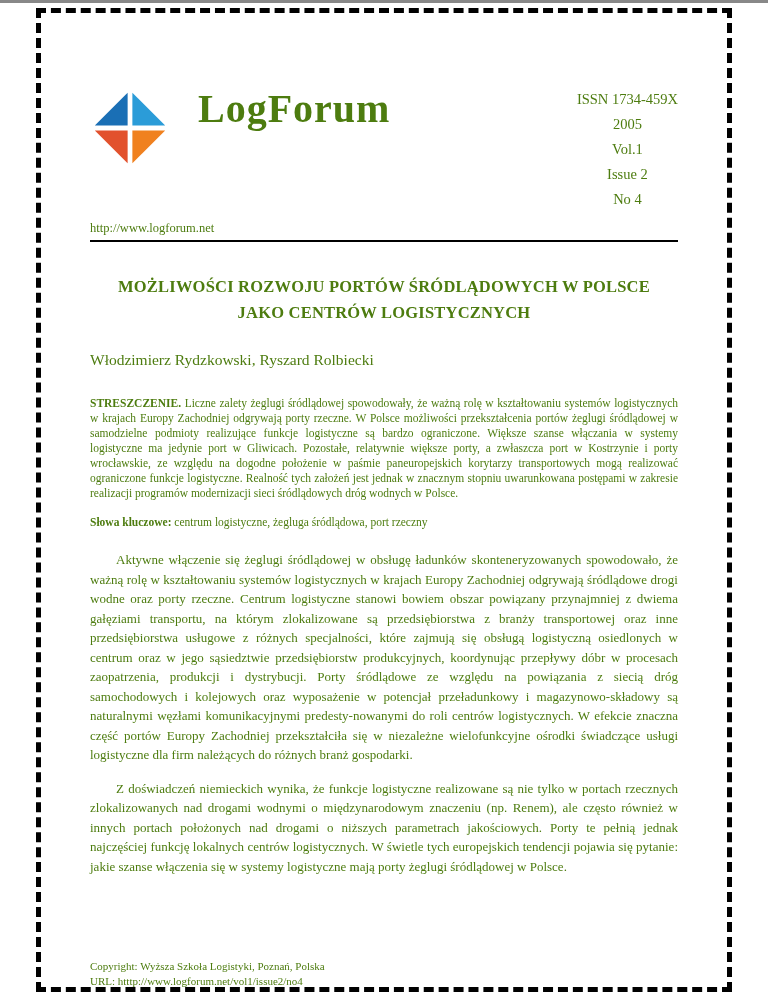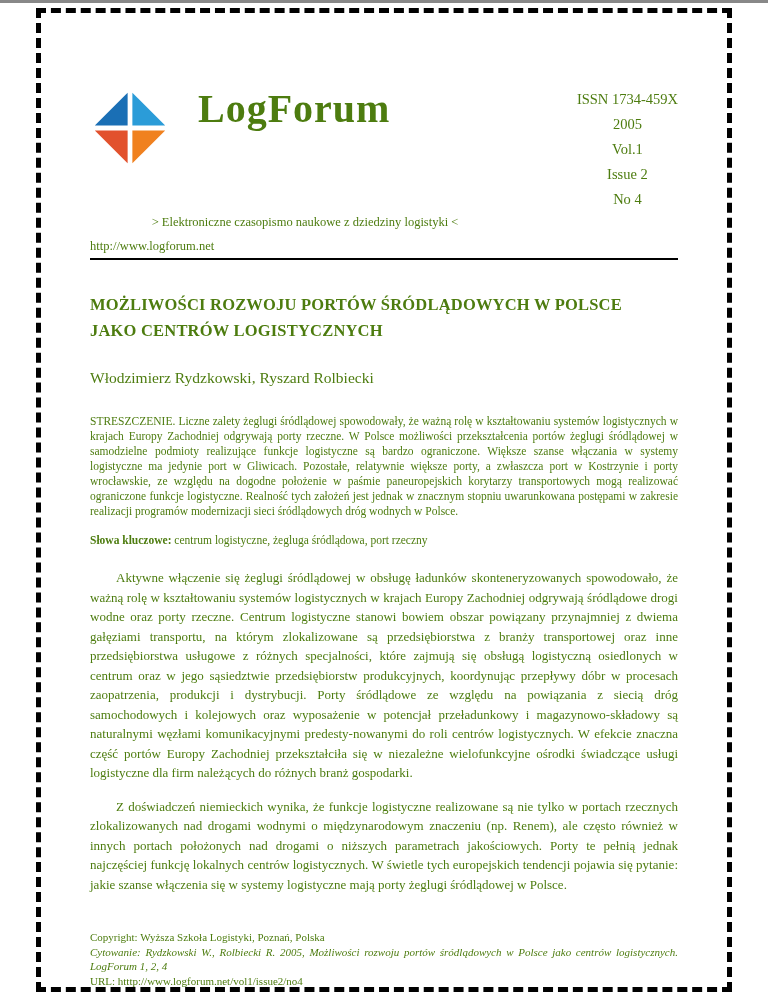--- a/index.html
+++ b/index.html
@@ -51,30 +51,31 @@
     padding-top:2px;
   }
   .site-url{font-size:12.5px;margin-top:9px;}
   .rule{border:none;border-top:2px solid #000;margin:4px 0 0 0;}
   
   .article-title{
     font-size:16.5px;font-weight:bold;
     letter-spacing:0.2px;
     line-height:1.55;
     margin-top:32px;
+    text-align:center;
   }
   .authors{font-size:15.5px;margin-top:26px;}
   .affiliation{font-size:11px;margin-top:8px;}
   .abstract{
     font-size:11.5px;line-height:15px;
     text-align:justify;
     margin-top:26px;
     border-top:1px solid #fff;
   }
-  .abstract b{font-weight:normal;}
+  .abstract b{font-weight:bold;}
   .keywords{
     font-size:11.5px;line-height:15px;
     margin-top:14px;
   }
   .section-heading{
     font-size:13.5px;font-weight:bold;
     letter-spacing:0.5px;
     margin-top:38px;
   }
   .body-par{
@@ -109,21 +110,20 @@
           <span class="logo">
             <svg viewBox="0 0 100 100" width="80" height="86" aria-hidden="true">
               <polygon points="47,6 47,47 6,47" fill="#1a6fb5"></polygon>
               <polygon points="53,6 94,47 53,47" fill="#2b9cd8"></polygon>
               <polygon points="53,53 94,53 53,94" fill="#f0811f"></polygon>
               <polygon points="47,53 47,94 6,53" fill="#e2512d"></polygon>
             </svg>
           </span>
           <span class="logo-title">LogForum</span>
         </div>
-        <div class="tagline">&gt; Elektroniczne czasopismo naukowe z dziedziny logistyki &lt;</div>
       </div>
       <div class="header-meta">
         <div>ISSN 1734-459X</div>
         <div>2005</div>
         <div>Vol.1</div>
         <div>Issue 2</div>
         <div>No 4</div>
       </div>
     </div>
 
@@ -142,16 +142,15 @@
     <div class="keywords"><b>Słowa kluczowe:</b><span> centrum logistyczne, żegluga śródlądowa, port rzeczny</span></div>
 
 
     <p class="body-par first">Aktywne włączenie się żeglugi śródlądowej w obsługę ładunków skonteneryzowanych spowodowało, że ważną rolę w kształtowaniu systemów logistycznych w krajach Europy Zachodniej odgrywają śródlądowe drogi wodne oraz porty rzeczne. Centrum logistyczne stanowi bowiem obszar powiązany przynajmniej z dwiema gałęziami transportu, na którym zlokalizowane są przedsiębiorstwa z branży transportowej oraz inne przedsiębiorstwa usługowe z różnych specjalności, które zajmują się obsługą logistyczną osiedlonych w centrum oraz w jego sąsiedztwie przedsiębiorstw produkcyjnych, koordynując przepływy dóbr w procesach zaopatrzenia, produkcji i dystrybucji. Porty śródlądowe ze względu na powiązania z siecią dróg samochodowych i kolejowych oraz wyposażenie w potencjał przeładunkowy i magazynowo-składowy są naturalnymi węzłami komunikacyjnymi predesty-nowanymi do roli centrów logistycznych. W efekcie znaczna część portów Europy Zachodniej przekształciła się w niezależne wielofunkcyjne ośrodki świadczące usługi  logistyczne dla  firm należących do różnych branż gospodarki.</p>
     <p class="body-par">Z doświadczeń  niemieckich wynika, że funkcje logistyczne realizowane są nie tylko w portach rzecznych zlokalizowanych  nad drogami wodnymi o międzynarodowym znaczeniu (np. Renem), ale często również w innych portach położonych nad drogami o niższych parametrach jakościowych. Porty te pełnią jednak najczęściej funkcję lokalnych centrów logistycznych. W świetle tych europejskich tendencji pojawia się pytanie: jakie szanse włączenia się w systemy logistyczne mają porty żeglugi śródlądowej w Polsce.</p>
 
   </div>
 
   <div class="footer">
     <div>Copyright: Wyższa Szkoła Logistyki, Poznań, Polska</div>
-    <div class="citation">Cytowanie: Rydzkowski W., Rolbiecki R. 2005, Możliwości rozwoju portów śródlądowych w Polsce jako centrów logistycznych. LogForum 1, 2, 4</div>
     <div>URL: htttp://www.logforum.net/vol1/issue2/no4</div>
   </div>
 </div>
 
 </body></html>

